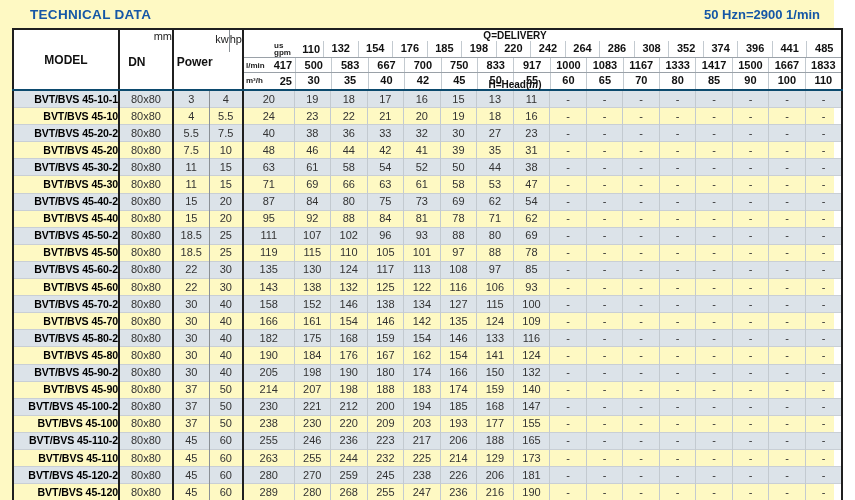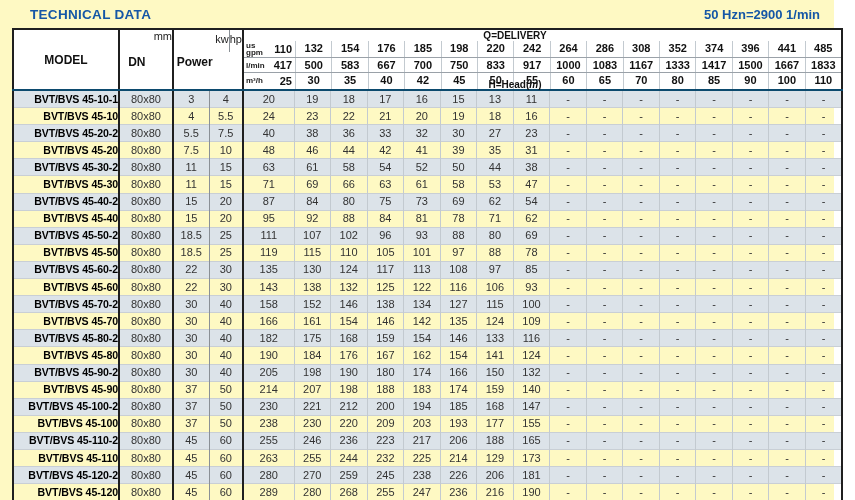--- a/index.html
+++ b/index.html
@@ -26,21 +26,21 @@
   .dn-unit{height:20px;font-size:11px;font-weight:normal;color:#222;}
   .power-sub{display:flex;height:22px;font-size:11px;font-weight:normal;color:#222;}
   .power-sub span{flex:1;line-height:18px;}
   .power-sub .hp-sub{border-left:1px solid #8a9096;}
 
   
   th.delivery-h{position:relative;padding:0;}
   .dh-wrap{position:relative;height:59px;}
   .dh-title{position:absolute;top:0;left:211px;width:120px;text-align:center;font-size:10px;font-weight:bold;color:#111;}
   .dh-grid{position:absolute;left:0;right:0;display:grid;grid-template-columns:51px repeat(15,1fr);}
-  .dh-row1{top:11px;height:16px;}
+  .dh-row1{top:11px;height:16px;padding-left:28px;}
   .dh-row2{top:27px;height:15px;border-top:1px solid #9aa1a8;}
   .dh-row3{top:42px;height:16px;border-top:1px solid #9aa1a8;}
   .dh-cell{text-align:center;font-size:11px;font-weight:bold;color:#111;line-height:15px;border-left:1px solid #c3cad0;overflow:hidden;}
   .dh-cell.first{border-left:none;display:flex;justify-content:space-between;align-items:center;padding:0 3px 0 2px;}
   .unit-label{font-size:8px;line-height:7.5px;text-align:left;font-weight:bold;color:#222;}
   .dh-head-label{position:absolute;bottom:-1px;left:211px;width:120px;text-align:center;font-size:10px;font-weight:bold;color:#111;}
   .dh-head-label .it{font-style:italic;}
 
   
   tbody td{height:16.1px;font-size:11px;color:#333;text-align:center;line-height:15px;border-top:1px solid #c9cfd5;white-space:nowrap;overflow:hidden;}

